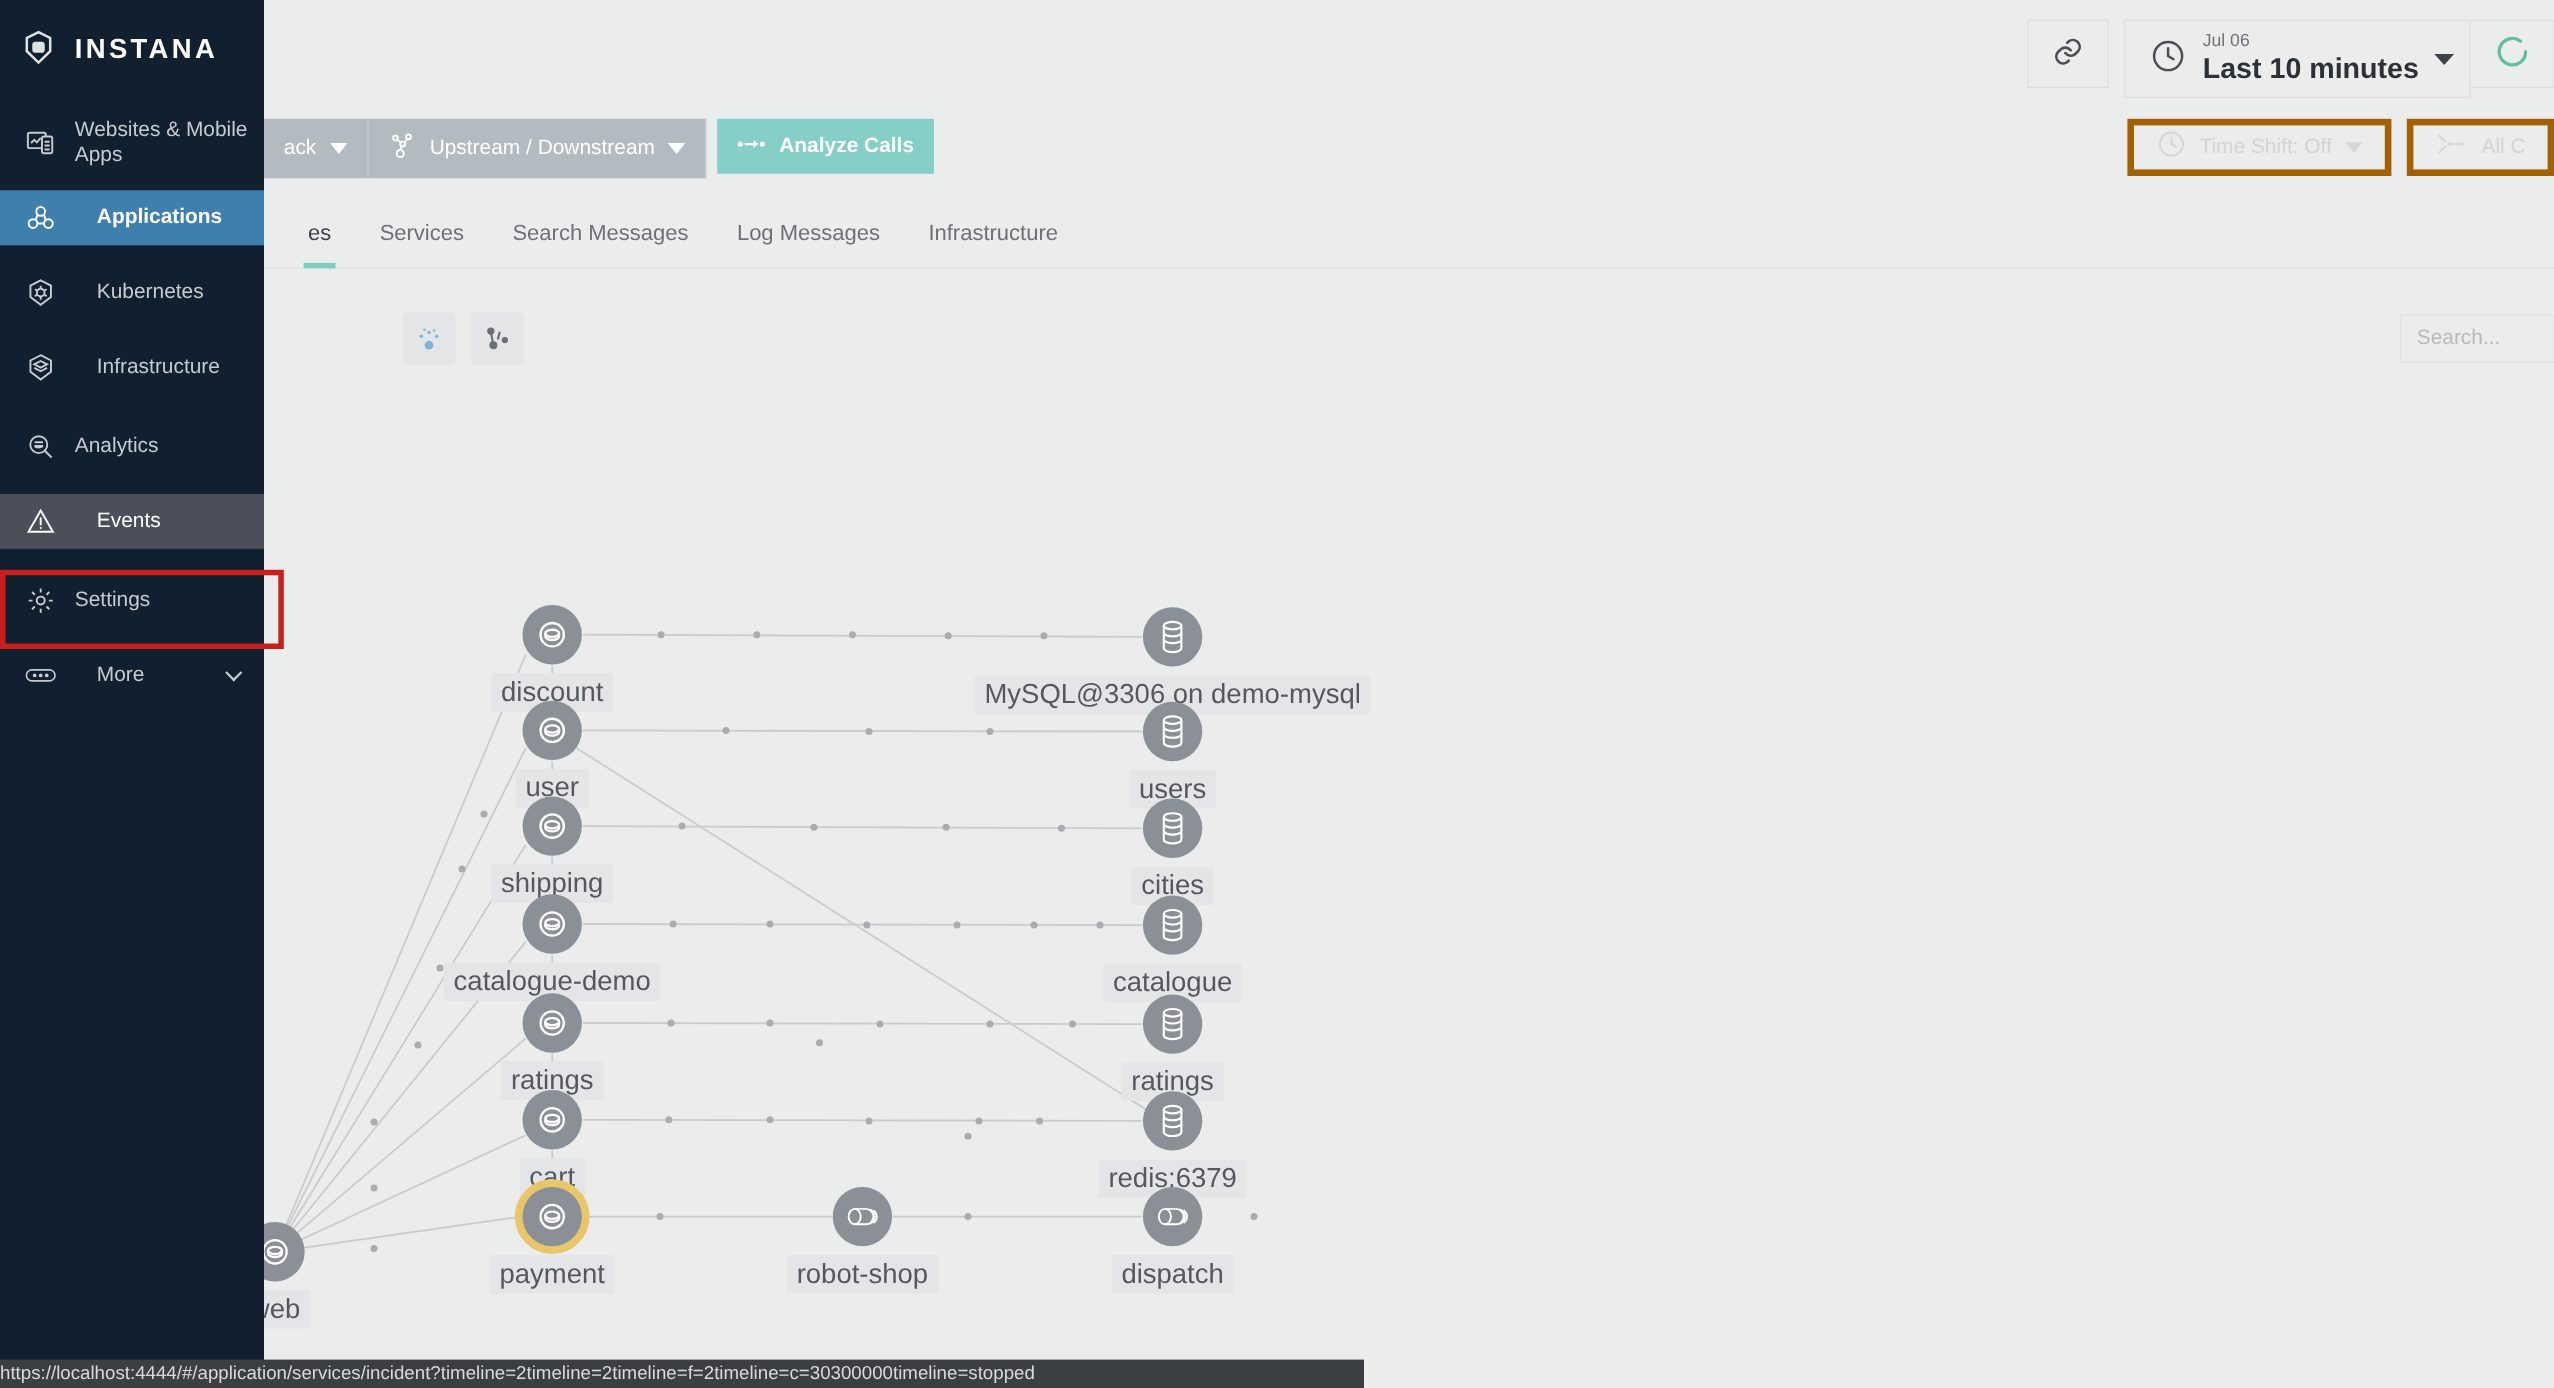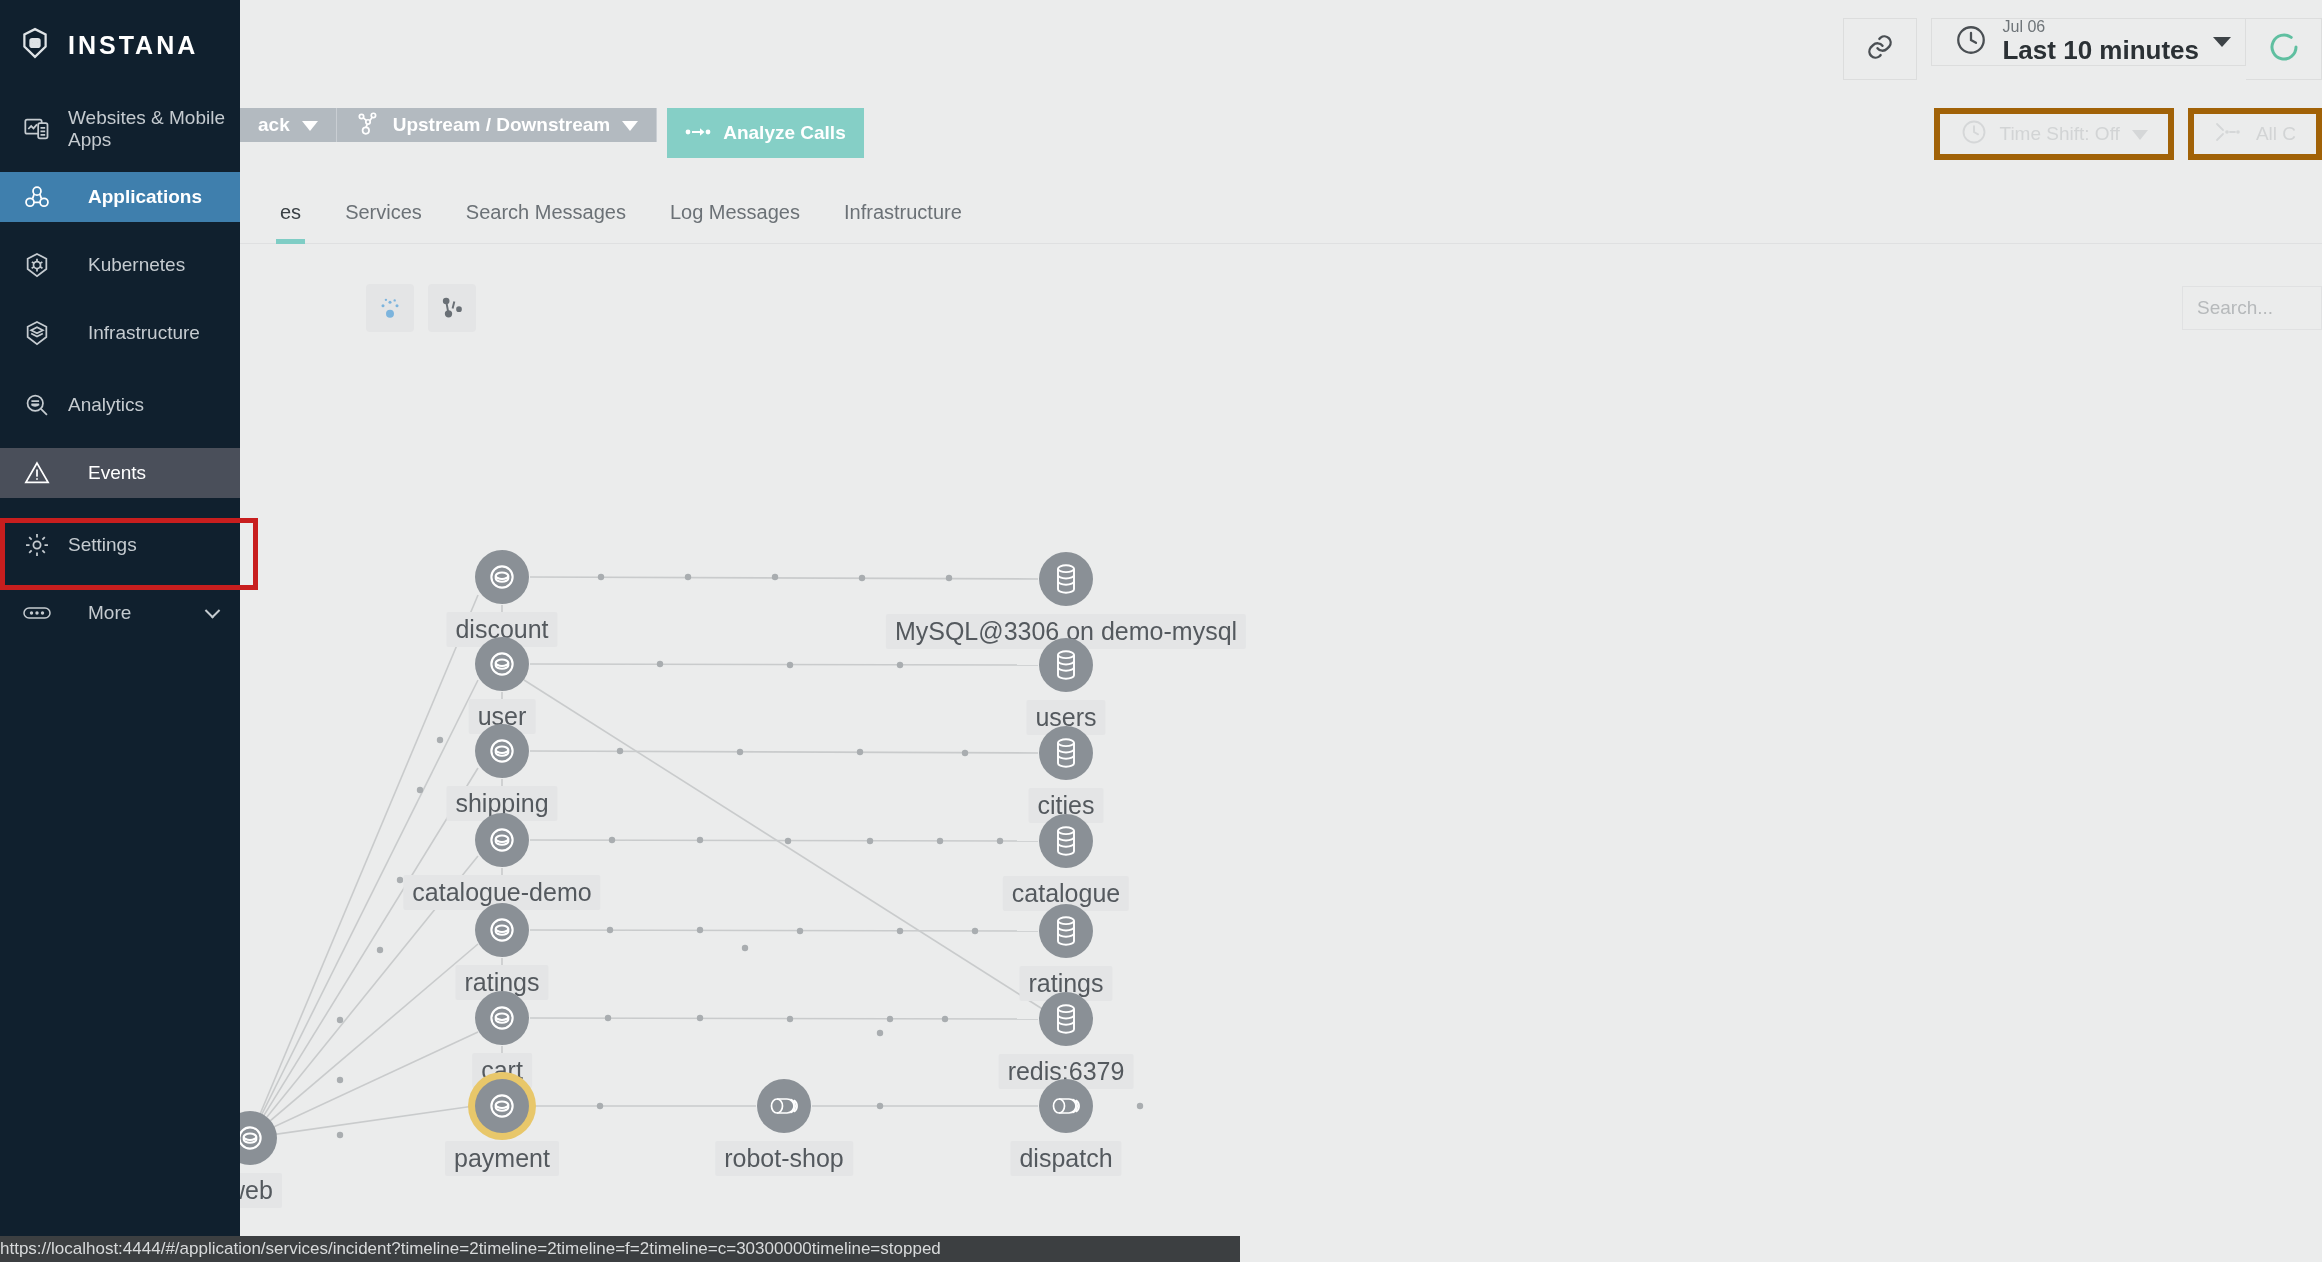--- a/index.html
+++ b/index.html
@@ -27,21 +27,21 @@
     display: flex; align-items: stretch; height: 62px;
   }
   .icon-btn {
     width: 74px; height: 62px;
     border: 1px solid #dcdddd; background: #ebecec;
     display: flex; align-items: center; justify-content: center;
     color: #4a4f53; cursor: pointer;
   }
   .time-picker {
     margin-left: 14px;
-    height: 48px; min-width: 292px;
+    height: 71px; min-width: 292px;
     border: 1px solid #dcdddd; background: #ebecec;
     display: flex; align-items: center; padding: 0 14px 0 22px;
     cursor: pointer; gap: 14px;
   }
   .time-picker .tp-text { display: flex; flex-direction: column; line-height: 1.15; }
   .tp-date { font-size: 16px; color: #6e7478; }
   .tp-range { font-size: 26px; color: #2b3135; font-weight: bold; }
   .caret-down {
     width: 0; height: 0;
     border-left: 9px solid transparent; border-right: 9px solid transparent;
@@ -53,23 +53,23 @@
     display: flex; align-items: center; justify-content: center;
     cursor: pointer;
   }
 
   
   .toolbar2 {
     position: absolute; left: 0; top: 108px; width: 2322px; height: 62px;
   }
   .tb-grp { position: absolute; top: 0; display: flex; height: 50px; }
   .btn-grey {
-    background: #b3bac0; color: #ffffff; font-size: 19px; font-weight: bold;
+    background: #b3bac0; color: #ffffff; font-size: 19px; font-weight: normal;
     display: flex; align-items: center; gap: 12px;
-    padding: 0 18px; height: 34px; cursor: pointer;
+    padding: 0 18px; height: 54px; cursor: pointer;
     border-right: 1px solid #c9ced3;
   }
   .btn-teal {
     background: #85cfc6; color: #ffffff; font-size: 19px; font-weight: bold;
     display: flex; align-items: center; gap: 12px;
     padding: 0 18px; height: 50px; cursor: pointer; margin-left: 10px;
   }
   .tb-right {
     position: absolute; right: 0; top: 0; display: flex; gap: 14px; height: 52px;
   }

